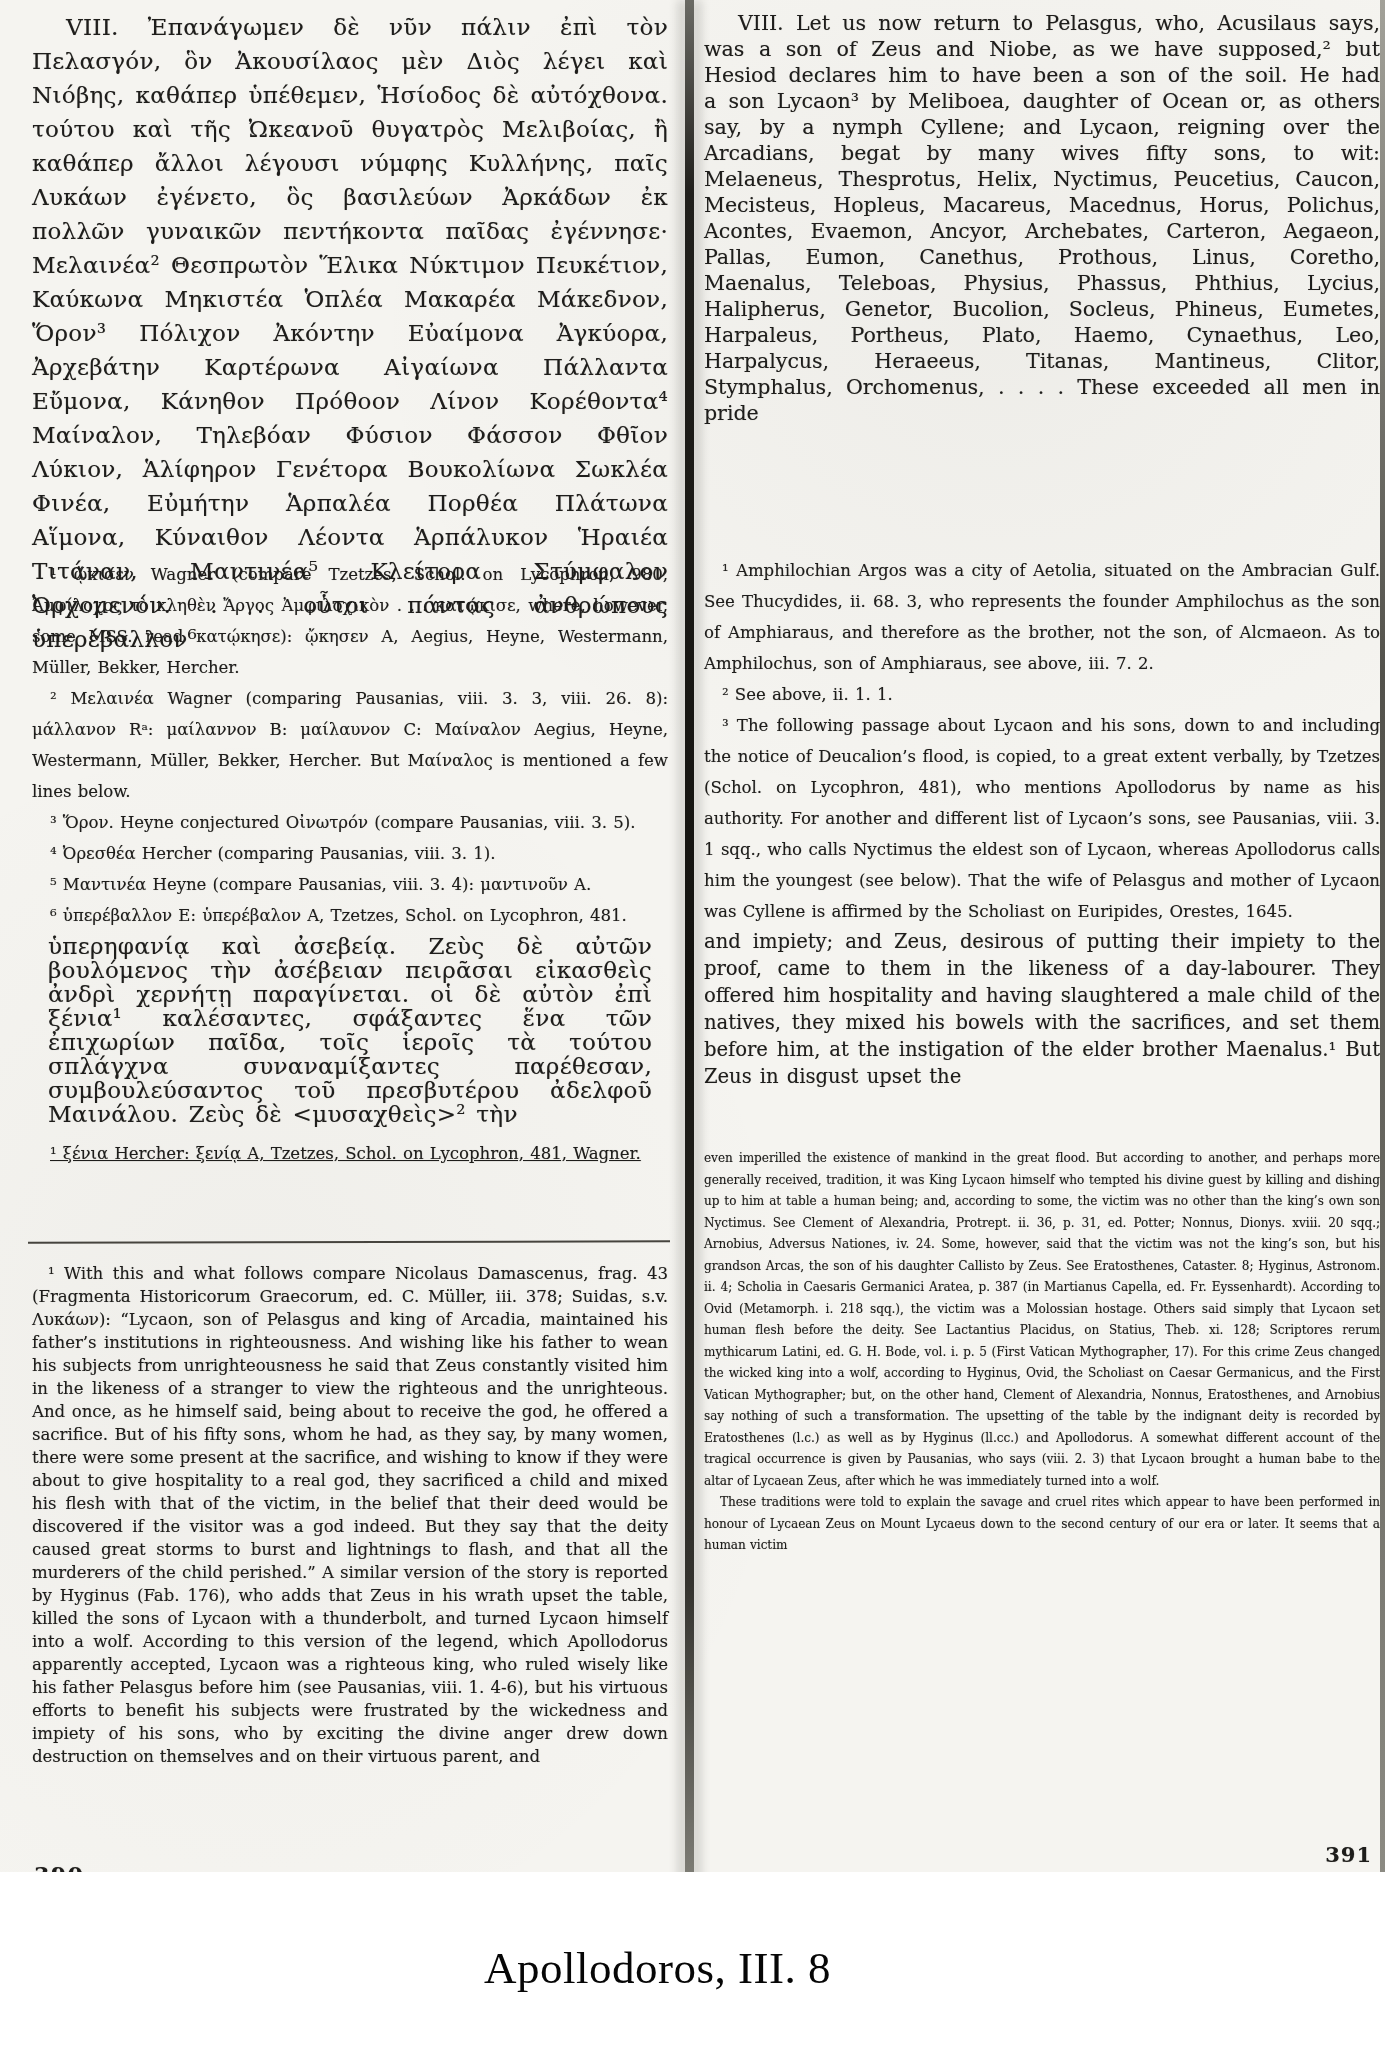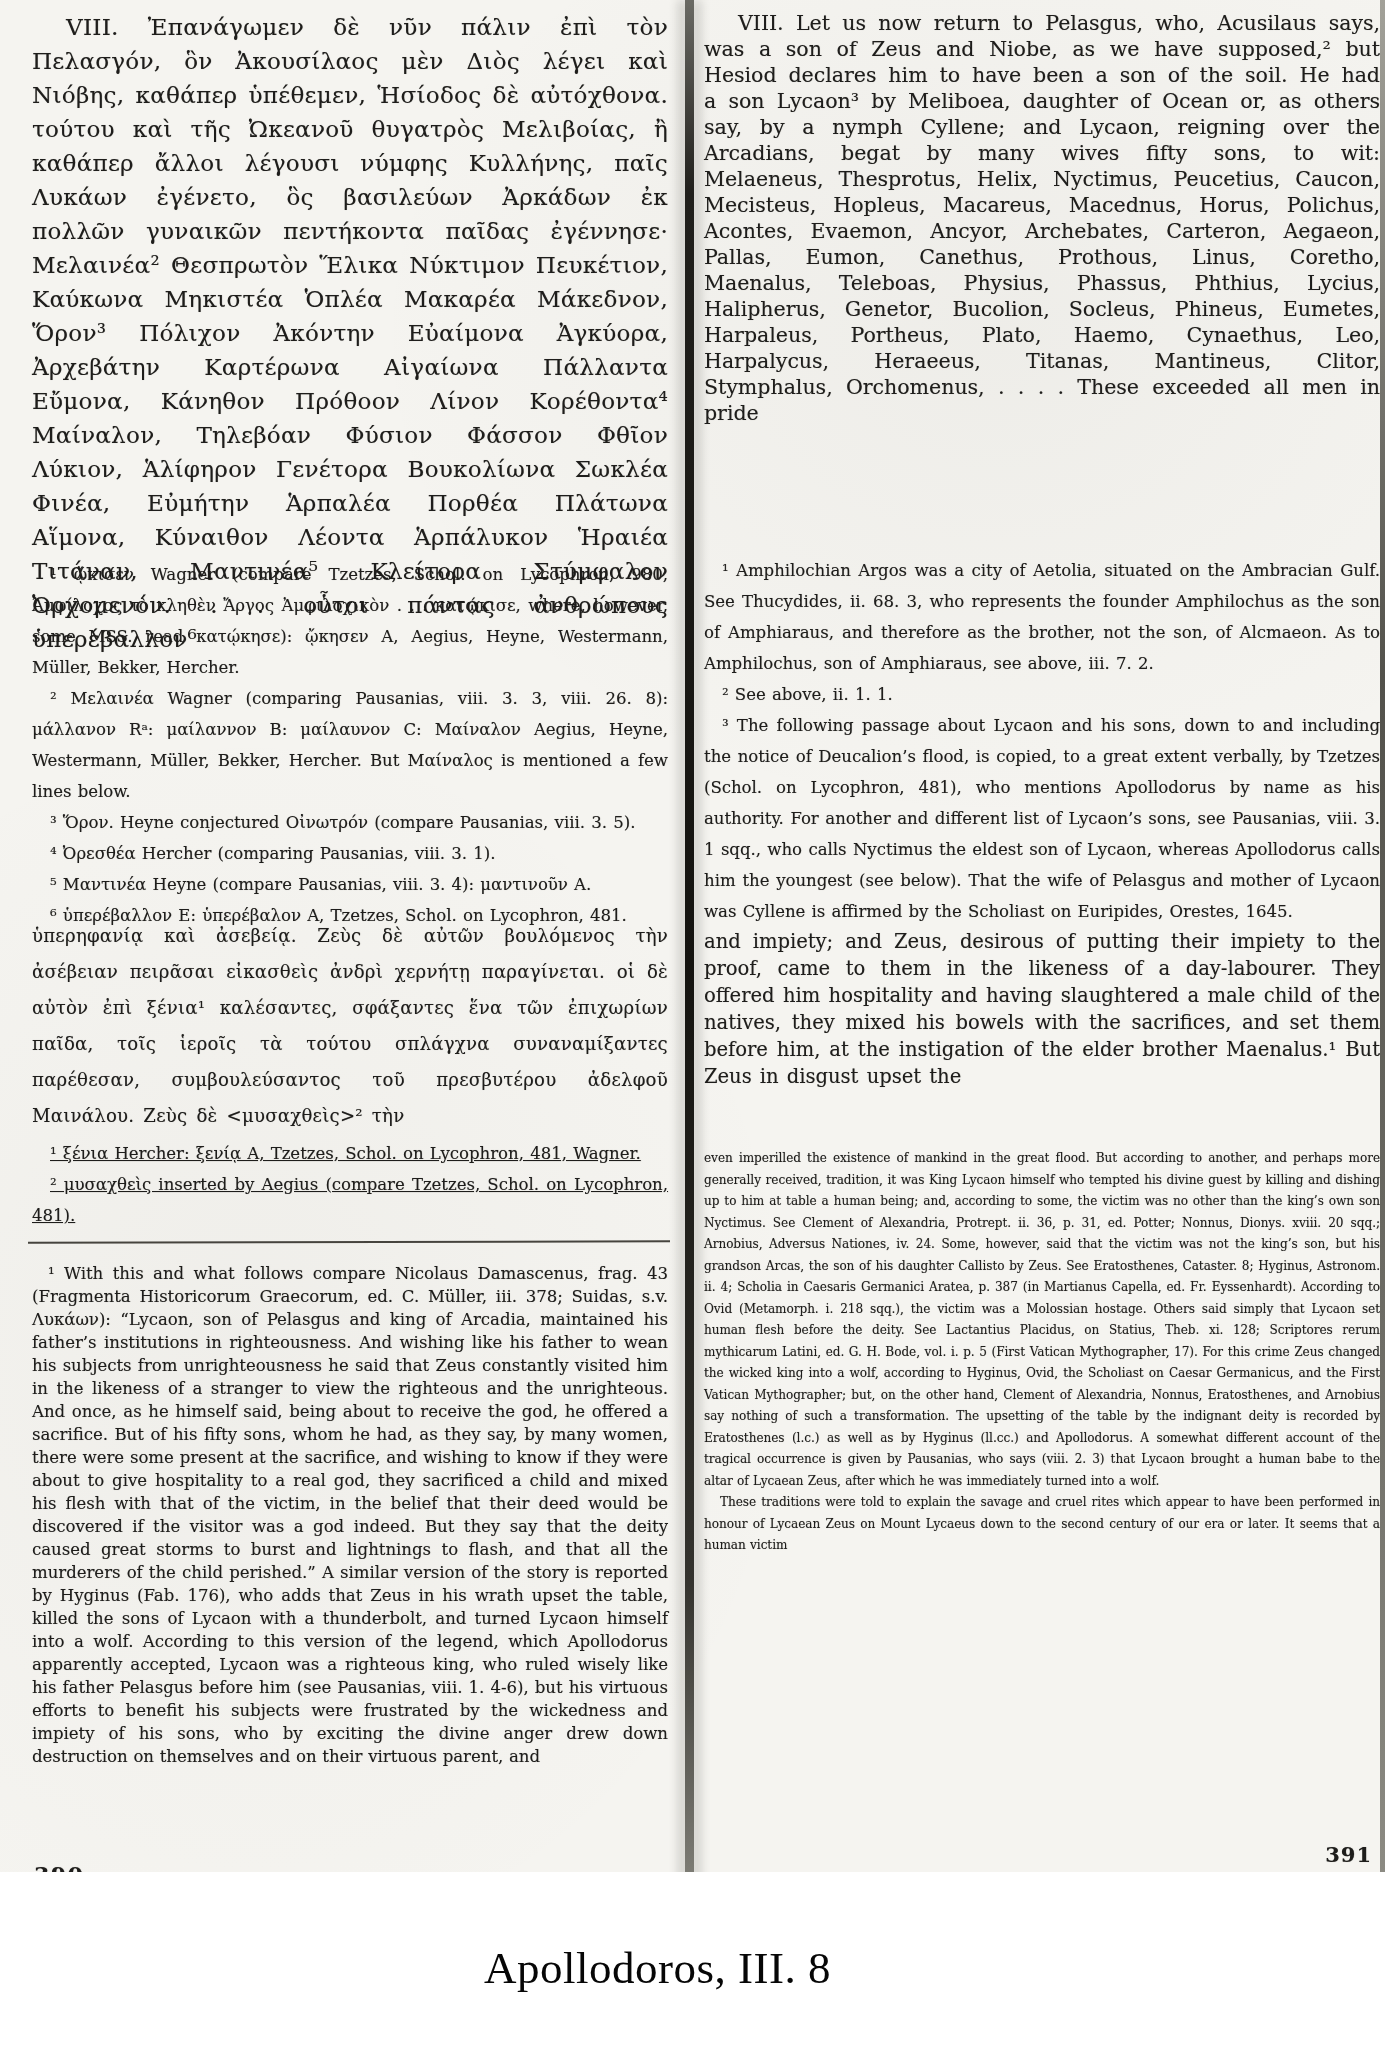--- a/index.html
+++ b/index.html
@@ -30,21 +30,21 @@
     width: 5px; height: 1930px;
     background: linear-gradient(to bottom, #a2a199, #52514b 35%, #6e6d66 70%, #8f8e86);
   }
   .page { position: absolute; top: 10px; text-shadow: 0.2px 0.2px 0.7px rgba(25,24,20,0.4); }
   .page-left  { left: 32px;  width: 636px;  height: 1915px; }
   .page-right { left: 704px; width: 676px;  height: 1915px; }
   .sec { position: absolute; left: 0; right: 0; }
 
   .gk-main { font-size: 23px; line-height: 34px; text-align: justify; letter-spacing: 0.3px; word-spacing: 3.5px; margin: 0; }
   .en-main { font-size: 20.5px; line-height: 26px; text-align: justify; word-spacing: 5px; margin: 0; }
-  .gk-cont { font-size: 18px; line-height: 36px; text-align: justify; letter-spacing: 0.3px; word-spacing: 3px; margin: 0; }
+  .gk-cont { font-size: 23px; line-height: 24px; text-align: justify; letter-spacing: 0.3px; word-spacing: 3px; margin: 16px; }
   .en-cont { font-size: 19.5px; line-height: 27px; text-align: justify; word-spacing: 2px; margin: 0; }
   .tindent { text-indent: 34px; }
 
   .apparatus p, .fnotes p {
     font-size: 16.5px; line-height: 31px; text-align: justify;
     margin: 0; text-indent: 18px; word-spacing: 1px;
   }
   .commentary p {
     font-size: 16.5px; line-height: 23px; text-align: justify;
     margin: 0; text-indent: 16px; word-spacing: 0.5px;
@@ -80,21 +80,20 @@
       <p>³ Ὅρον.  Heyne conjectured Οἰνωτρόν (compare Pausanias, viii. 3. 5).</p>
       <p>⁴ Ὀρεσθέα Hercher (comparing Pausanias, viii. 3. 1).</p>
       <p>⁵ Μαντινέα Heyne (compare Pausanias, viii. 3. 4): μαντινοῦν A.</p>
       <p>⁶ ὑπερέβαλλον E: ὑπερέβαλον A, Tzetzes, Schol. on Lycophron, 481.</p>
     </div>
 
     <p class="sec gk-cont" style="top:908px;">ὑπερηφανίᾳ καὶ ἀσεβείᾳ. Ζεὺς δὲ αὐτῶν βουλόμενος τὴν ἀσέβειαν πειρᾶσαι εἰκασθεὶς ἀνδρὶ χερνήτῃ παραγίνεται. οἱ δὲ αὐτὸν ἐπὶ ξένια¹ καλέσαντες, σφάξαντες ἕνα τῶν ἐπιχωρίων παῖδα, τοῖς ἱεροῖς τὰ τούτου σπλάγχνα συναναμίξαντες παρέθεσαν, συμβουλεύσαντος τοῦ πρεσβυτέρου ἀδελφοῦ Μαινάλου. Ζεὺς δὲ &lt;μυσαχθεὶς&gt;² τὴν</p>
 
     <div class="sec apparatus" style="top:1128px;text-decoration:underline;">
       <p>¹ ξένια Hercher: ξενίᾳ A, Tzetzes, Schol. on Lycophron, 481, Wagner.</p>
-      <p>² μυσαχθεὶς inserted by Aegius (compare Tzetzes, Schol. on Lycophron, 481).</p>
     </div>
 
     <div class="rule" style="top:1231px;"></div>
 
     <div class="sec commentary" style="top:1252px;">
       <p>¹ With this and what follows compare Nicolaus Damascenus, frag. 43 (Fragmenta Historicorum Graecorum, ed. C. Müller, iii. 378; Suidas, s.v. Λυκάων): “Lycaon, son of Pelasgus and king of Arcadia, maintained his father’s institutions in righteousness. And wishing like his father to wean his subjects from unrighteousness he said that Zeus constantly visited him in the likeness of a stranger to view the righteous and the unrighteous. And once, as he himself said, being about to receive the god, he offered a sacrifice. But of his fifty sons, whom he had, as they say, by many women, there were some present at the sacrifice, and wishing to know if they were about to give hospitality to a real god, they sacrificed a child and mixed his flesh with that of the victim, in the belief that their deed would be discovered if the visitor was a god indeed. But they say that the deity caused great storms to burst and lightnings to flash, and that all the murderers of the child perished.” A similar version of the story is reported by Hyginus (Fab. 176), who adds that Zeus in his wrath upset the table, killed the sons of Lycaon with a thunderbolt, and turned Lycaon himself into a wolf. According to this version of the legend, which Apollodorus apparently accepted, Lycaon was a righteous king, who ruled wisely like his father Pelasgus before him (see Pausanias, viii. 1. 4-6), but his virtuous efforts to benefit his subjects were frustrated by the wickedness and impiety of his sons, who by exciting the divine anger drew down destruction on themselves and on their virtuous parent, and</p>
     </div>
 
     <div class="pagenum-left" style="top:1852px;">390</div>
   </div>

